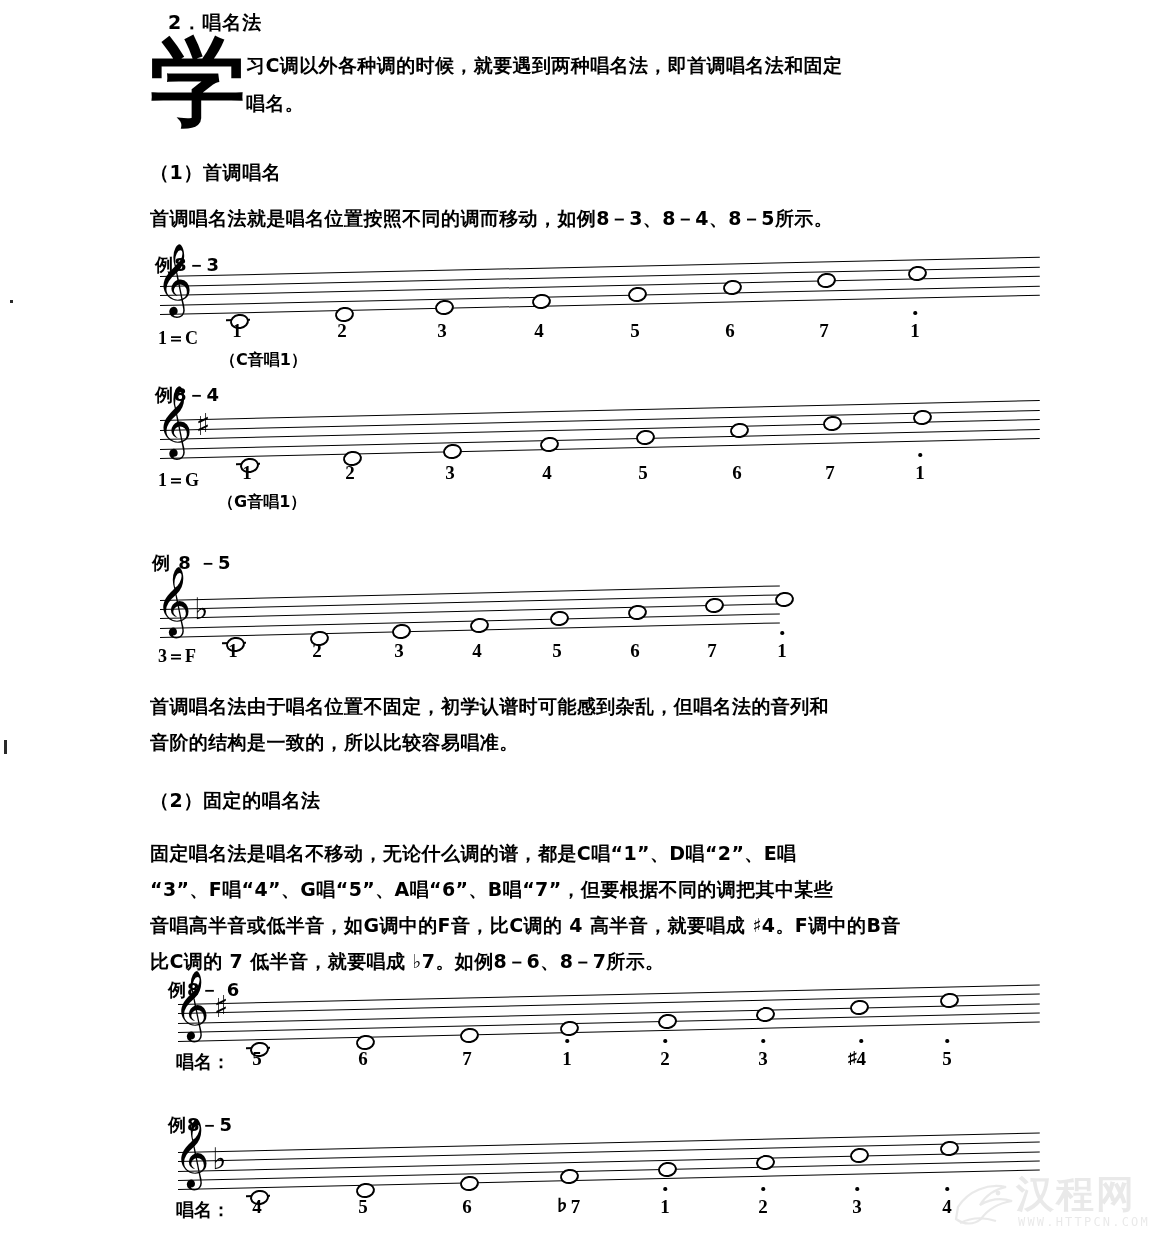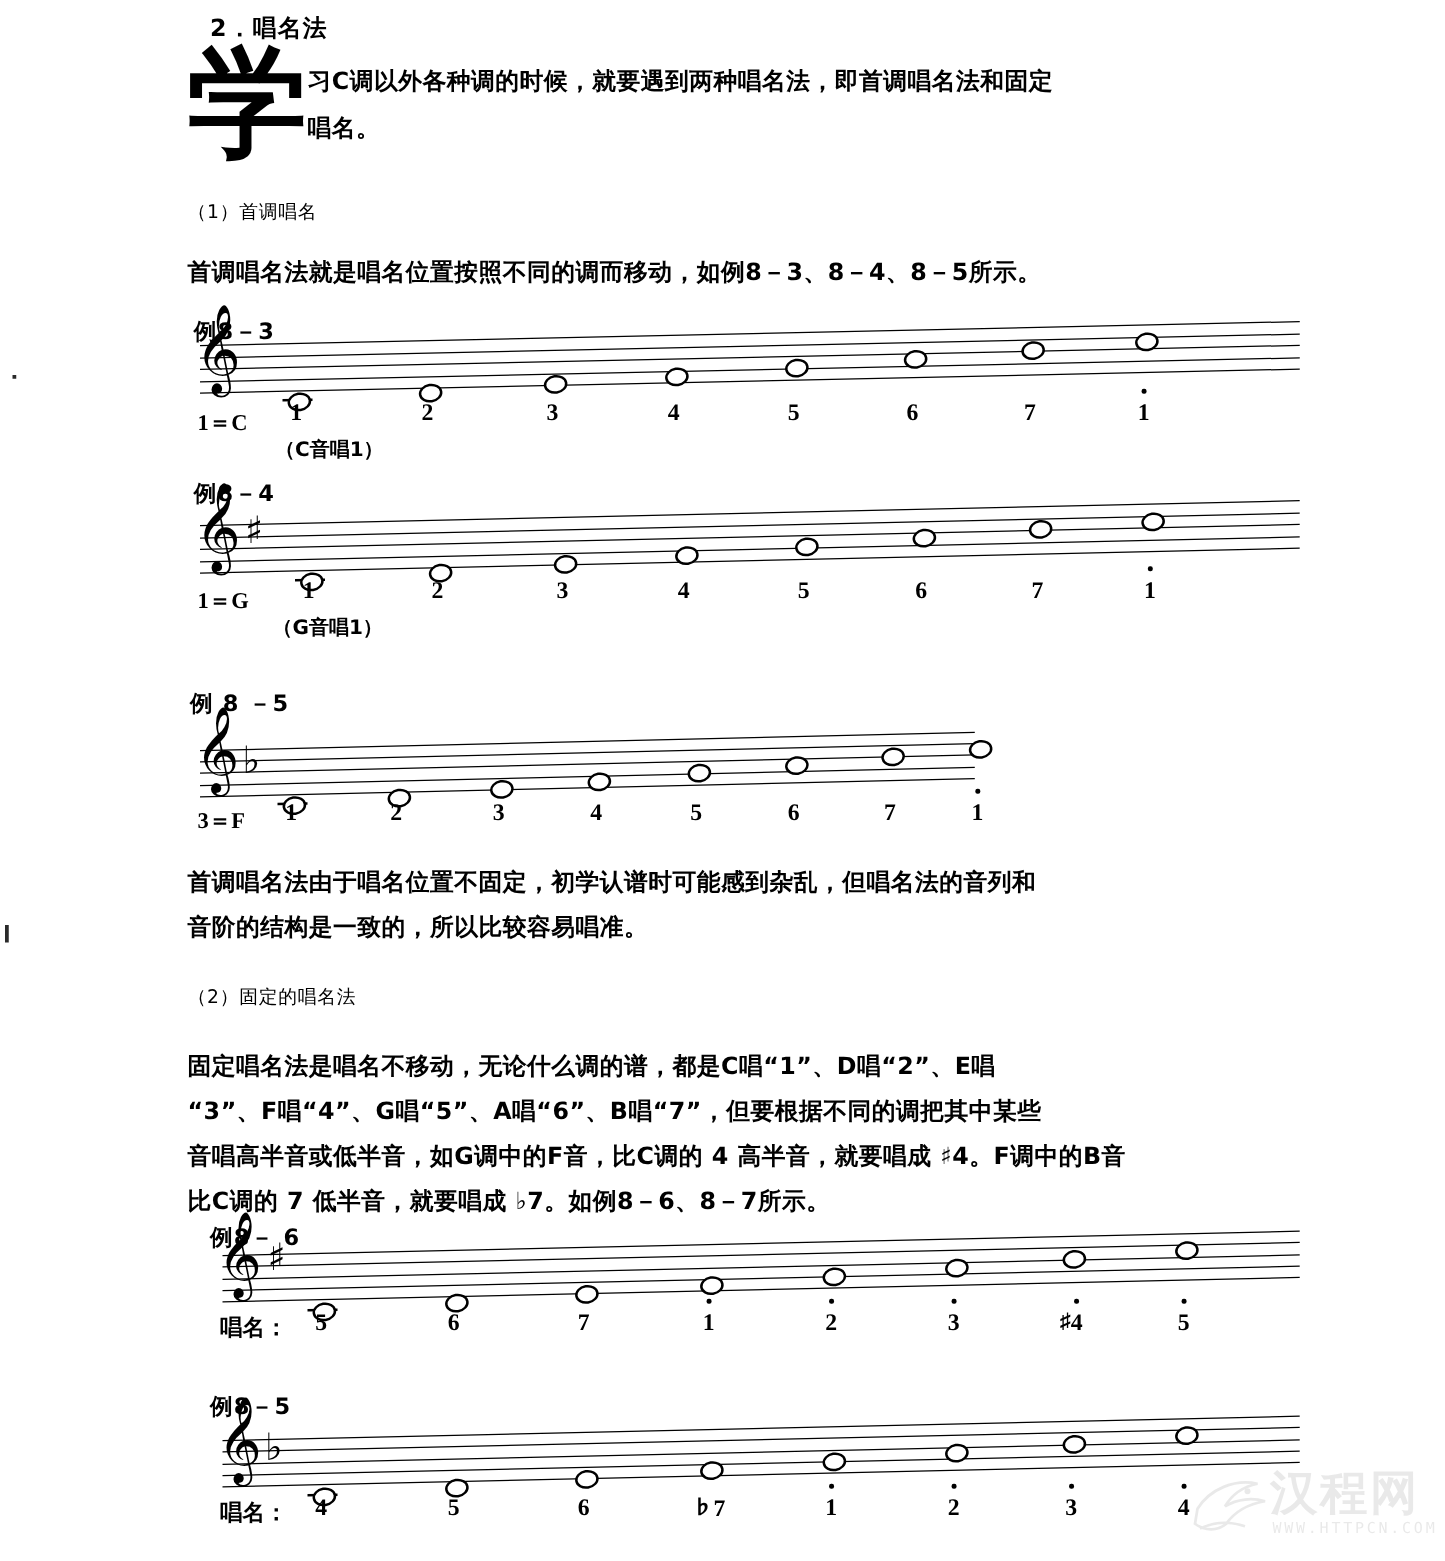--- a/index.html
+++ b/index.html
@@ -28,21 +28,21 @@
   }
   .para{
     position:absolute;
     font-size:19px;line-height:36px;font-weight:bold;
     letter-spacing:0.4px;
     font-family:"DejaVu Sans","Liberation Sans",sans-serif;
     white-space:nowrap;
   }
   .subhead{
     position:absolute;
-    font-size:15px;font-weight:normal;letter-spacing:0.6px;
+    font-size:19px;font-weight:bold;letter-spacing:0.6px;
     font-family:"DejaVu Sans","Liberation Sans",sans-serif;
   }
   .exlabel{
     position:absolute;
     font-size:18px;font-weight:bold;letter-spacing:1px;
     font-family:"DejaVu Sans","Liberation Sans",sans-serif;
   }
 
   
   .staff{

